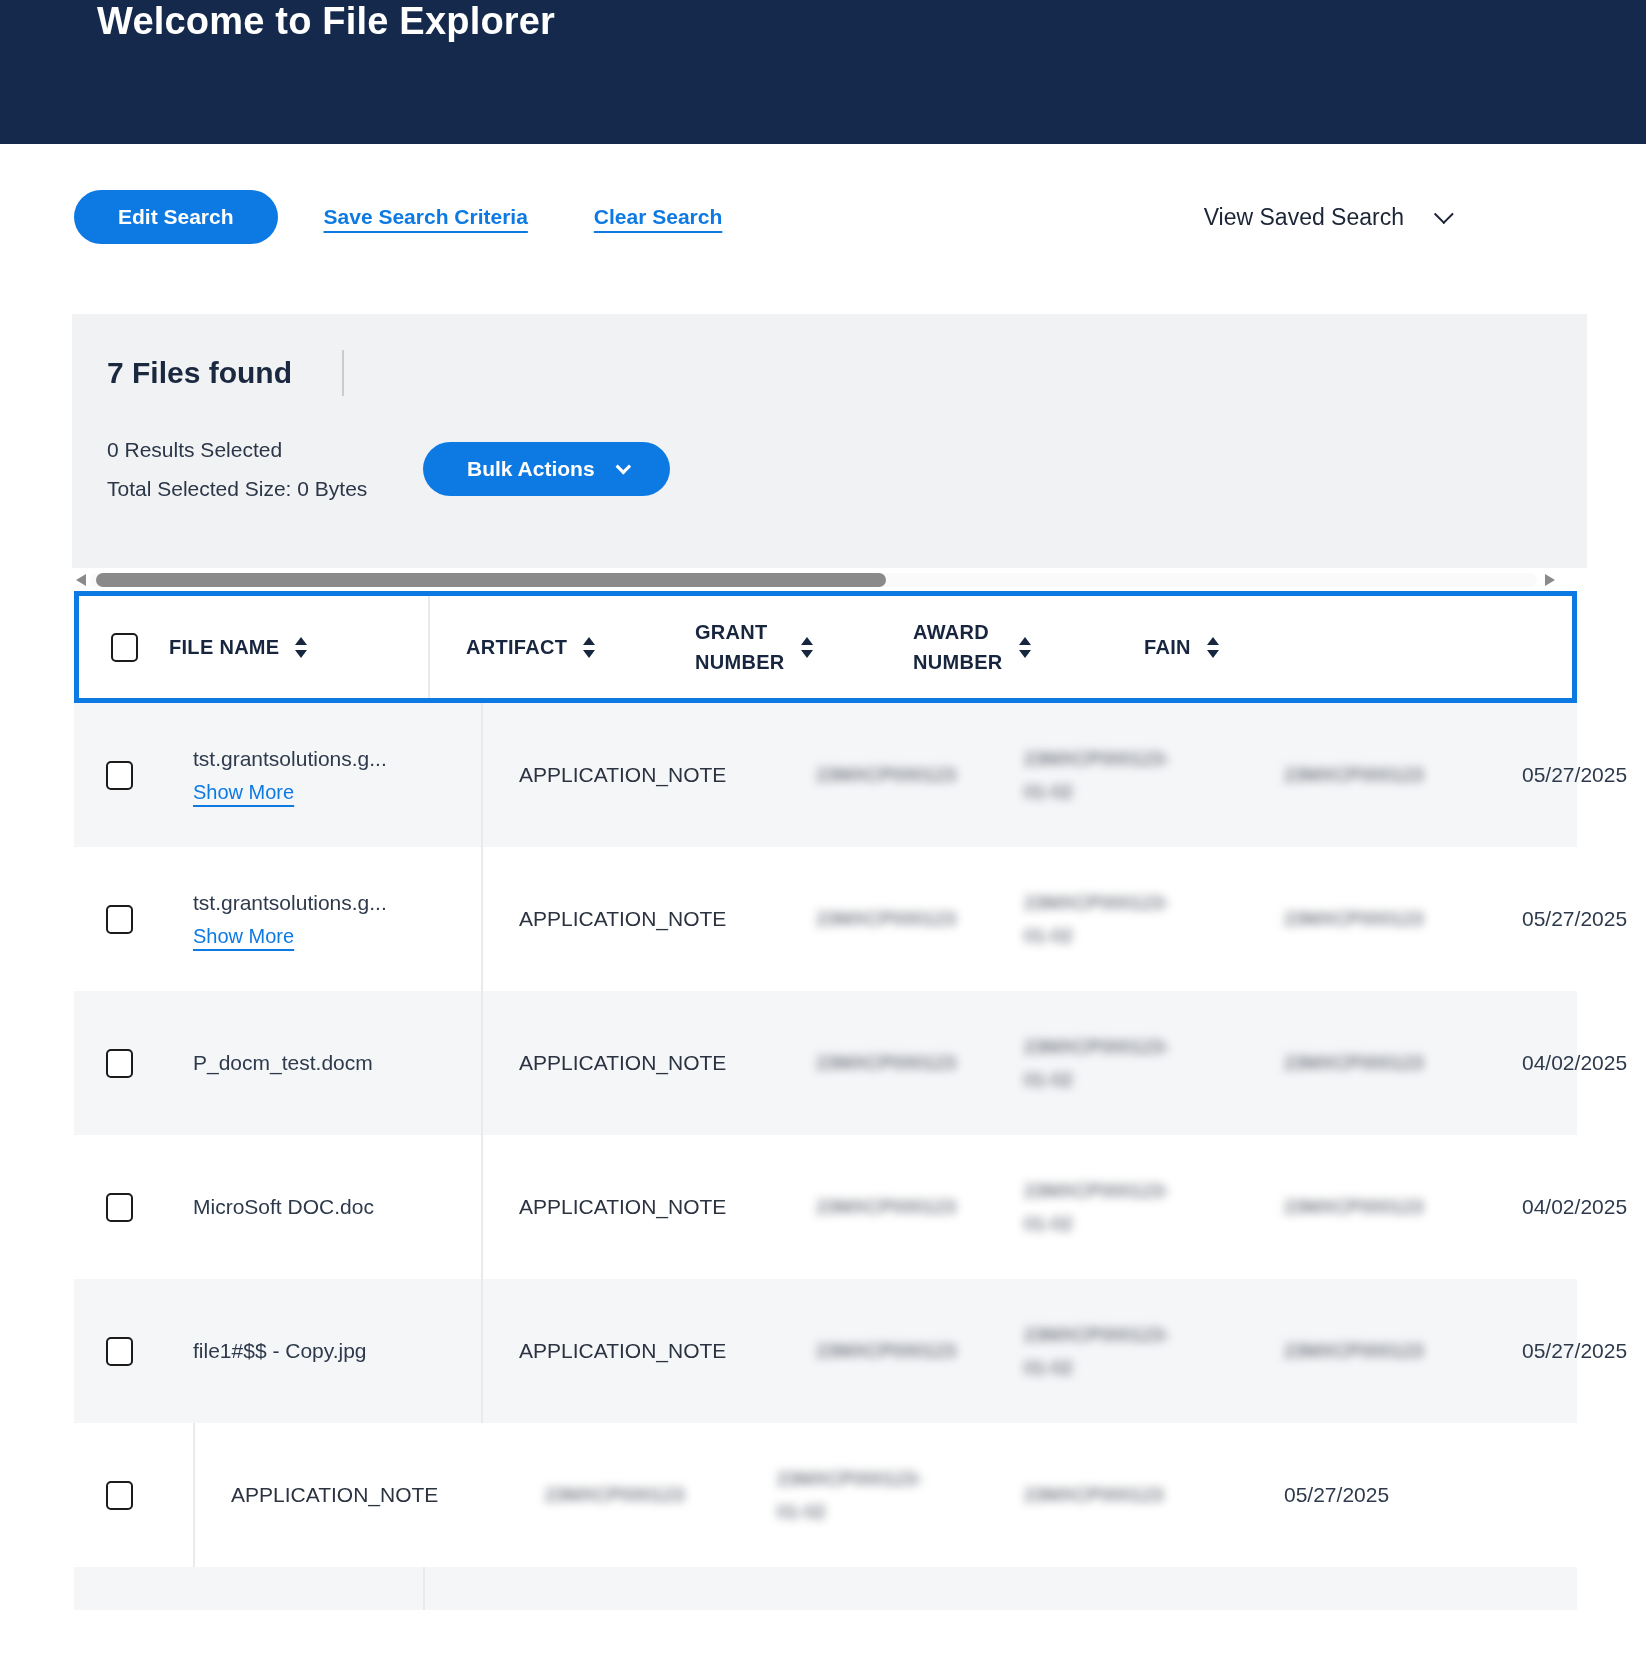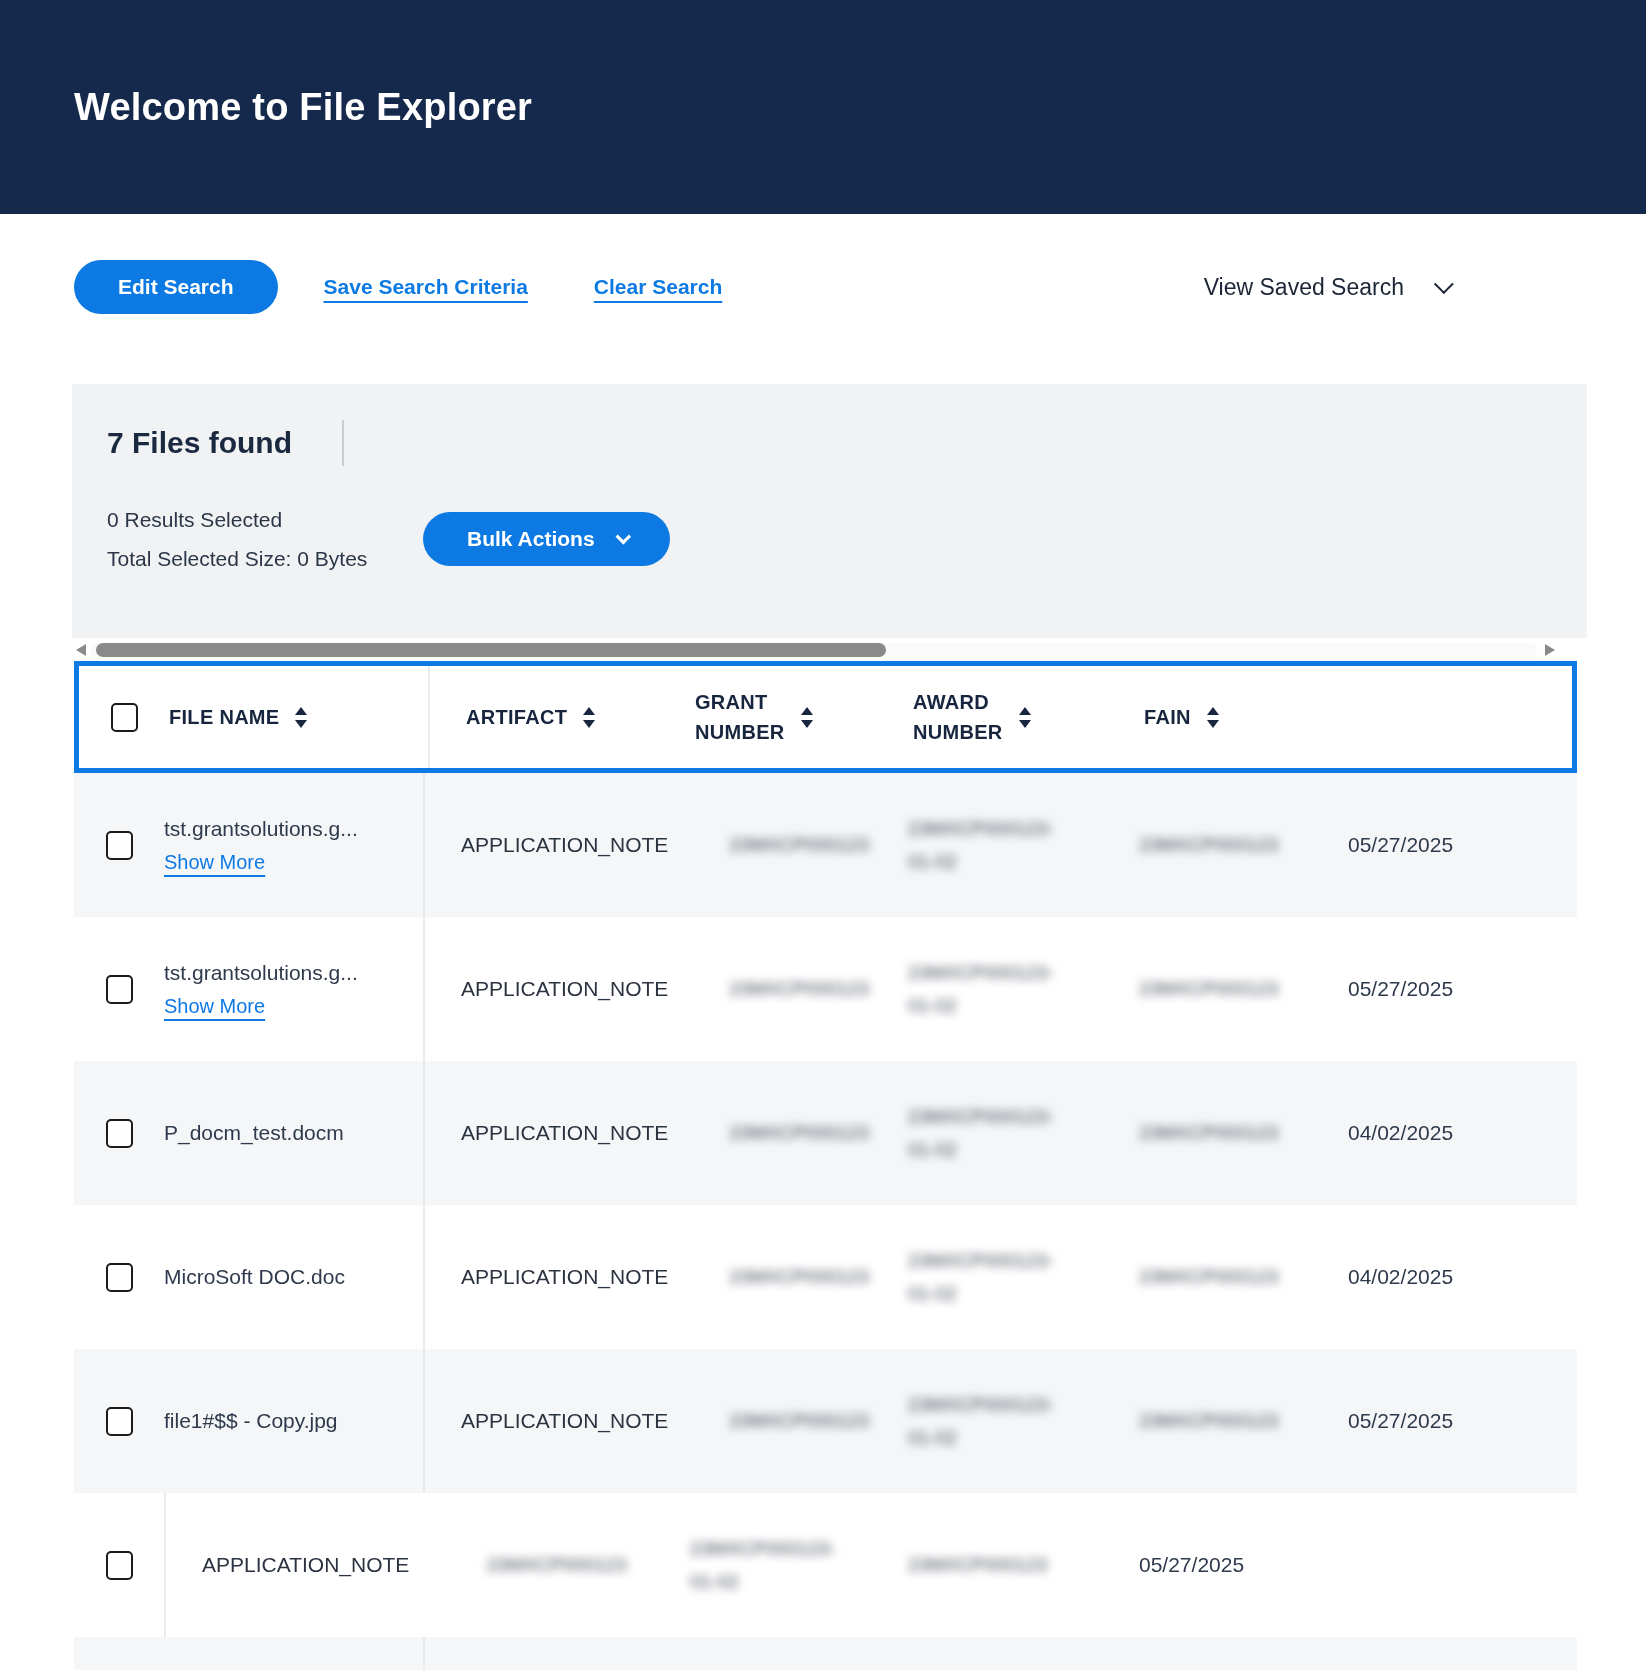--- a/index.html
+++ b/index.html
@@ -9,25 +9,25 @@
     width: 1646px;
     height: 1670px;
     overflow: hidden;
     background: #ffffff;
     font-family: "Liberation Sans", "DejaVu Sans", sans-serif;
     color: #2e3a4c;
   }
 
   
   .banner {
-    height: 214px;
+    height: 144px;
     background: #14294b;
     display: flex;
-    align-items: center;
-    padding-left: 74px;
+    align-items: flex-start;
+    padding-left: 97px;
   }
   .banner h1 {
     color: #ffffff;
     font-size: 38px;
     font-weight: 700;
     letter-spacing: 0.2px;
   }
 
   
   .actionbar {
@@ -188,21 +188,21 @@
   .checkbox {
     display: inline-block;
     width: 27px; height: 29px;
     background: #ffffff;
     border: 2px solid #1b1b1b;
     border-radius: 5px;
     cursor: pointer;
   }
   .c-check { display: flex; justify-content: center; }
 
-  .trow { height: 144px; background: #ffffff; }
+  .trow { height: 144px; background: #ffffff; gap: 29px; }
   .trow.alt { background: #f5f6f8; }
   .trow .cell { height: 100%; display: flex; align-items: center; }
   .c-file { flex-direction: column; align-items: flex-start !important; justify-content: center; }
   .fname { font-size: 21px; color: #2e3a4c; }
   .show-more {
     margin-top: 10px;
     font-size: 20px;
     font-weight: 400;
     color: #0d7ae4;
     text-decoration: underline;

